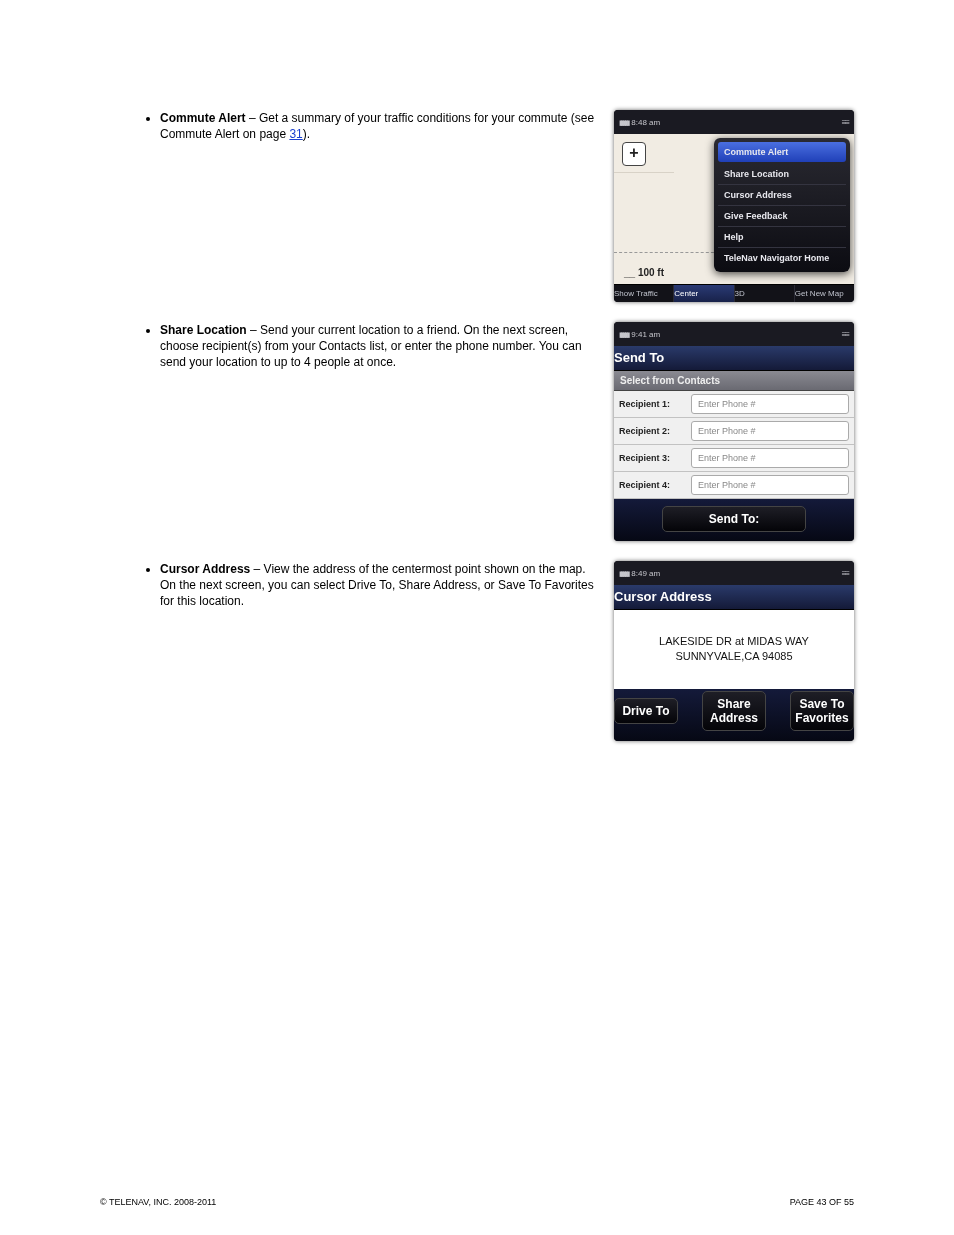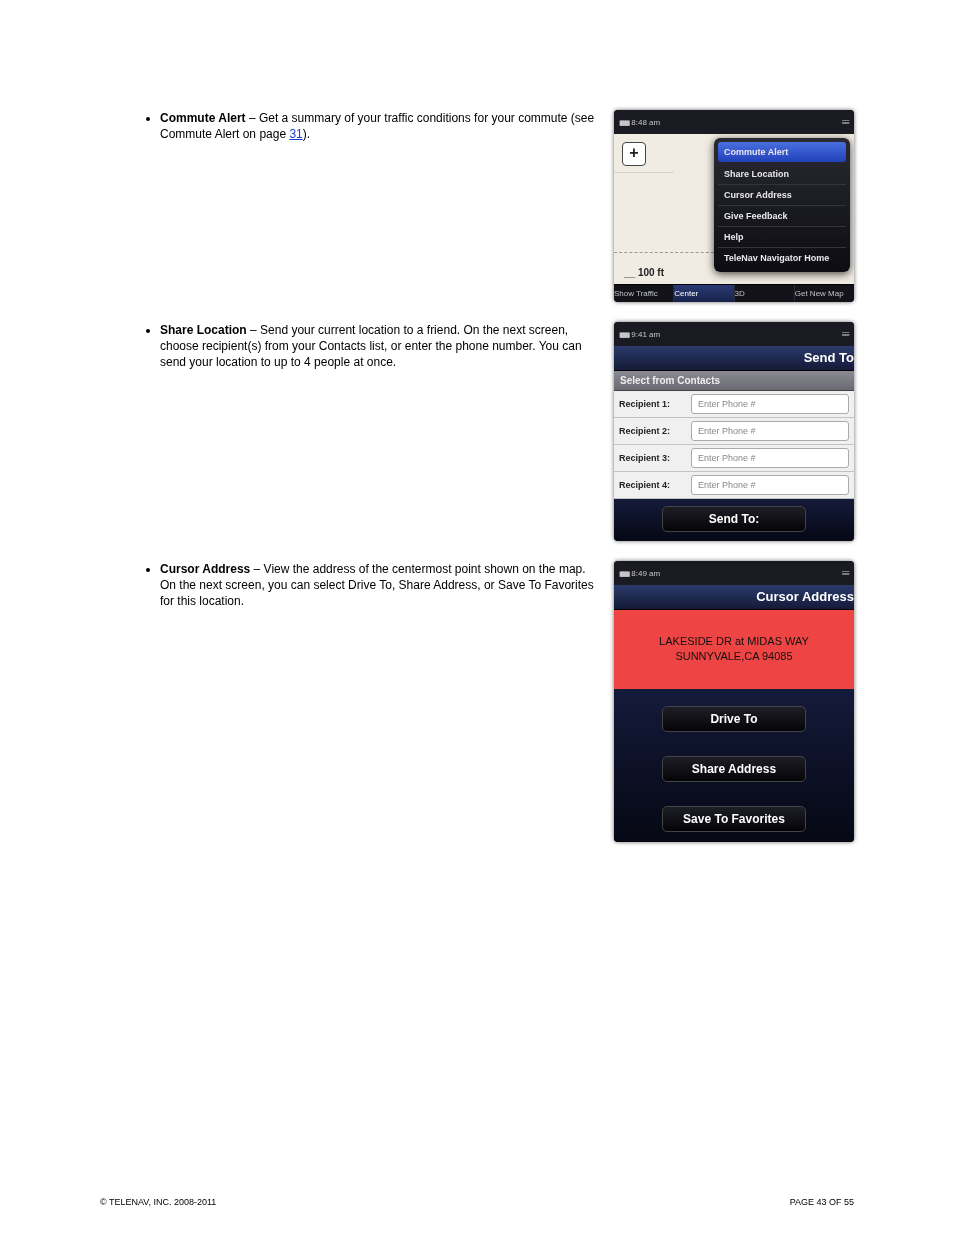--- a/index.html
+++ b/index.html
@@ -60,21 +60,21 @@
     align-items: center;
     padding: 1px 5px 0;
     height: 24px;
   }
   .statusbar .battery::before { content: "▮▮▮▮▮"; letter-spacing: -2px; margin-right: 3px; font-size:7px;}
   .statusbar .signal::after  { content: " ≡≡"; letter-spacing: -1px; }
   .title-bar {
     background: linear-gradient(#2a3a6a, #141a38);
     color: #fff;
     font-weight: 700;
-    text-align: right;
+    text-align: left;
     padding: 4px 0 5px;
     font-size: 13px;
     border-bottom: 1px solid #000;
   }
 
   
   .map-pane {
     position: relative;
     height: 150px;
     background: #f1ece3;
@@ -189,23 +189,23 @@
     width: 144px;
     text-align: center;
     background: linear-gradient(#1e1e26,#040408);
     color: #fff;
     font-size: 12px;
     font-weight: 700;
     padding: 5px 0;
     border: 1px solid #444;
     border-radius: 5px;
   }
-  .btn-stack { flex-direction: column; gap: 24px; align-items: center; padding: 17px 0 10px;}
+  .btn-stack { flex-direction: row; gap: 24px; align-items: center; padding: 2px 0 10px;}
   .addr-pane {
-    background: #ef4444;
+    background: #ffffff;
     padding: 24px 8px;
     text-align: center;
     font-size: 11px;
     color: #111;
     line-height: 1.4;
   }
 </style>
 </head>
 <body>
 

